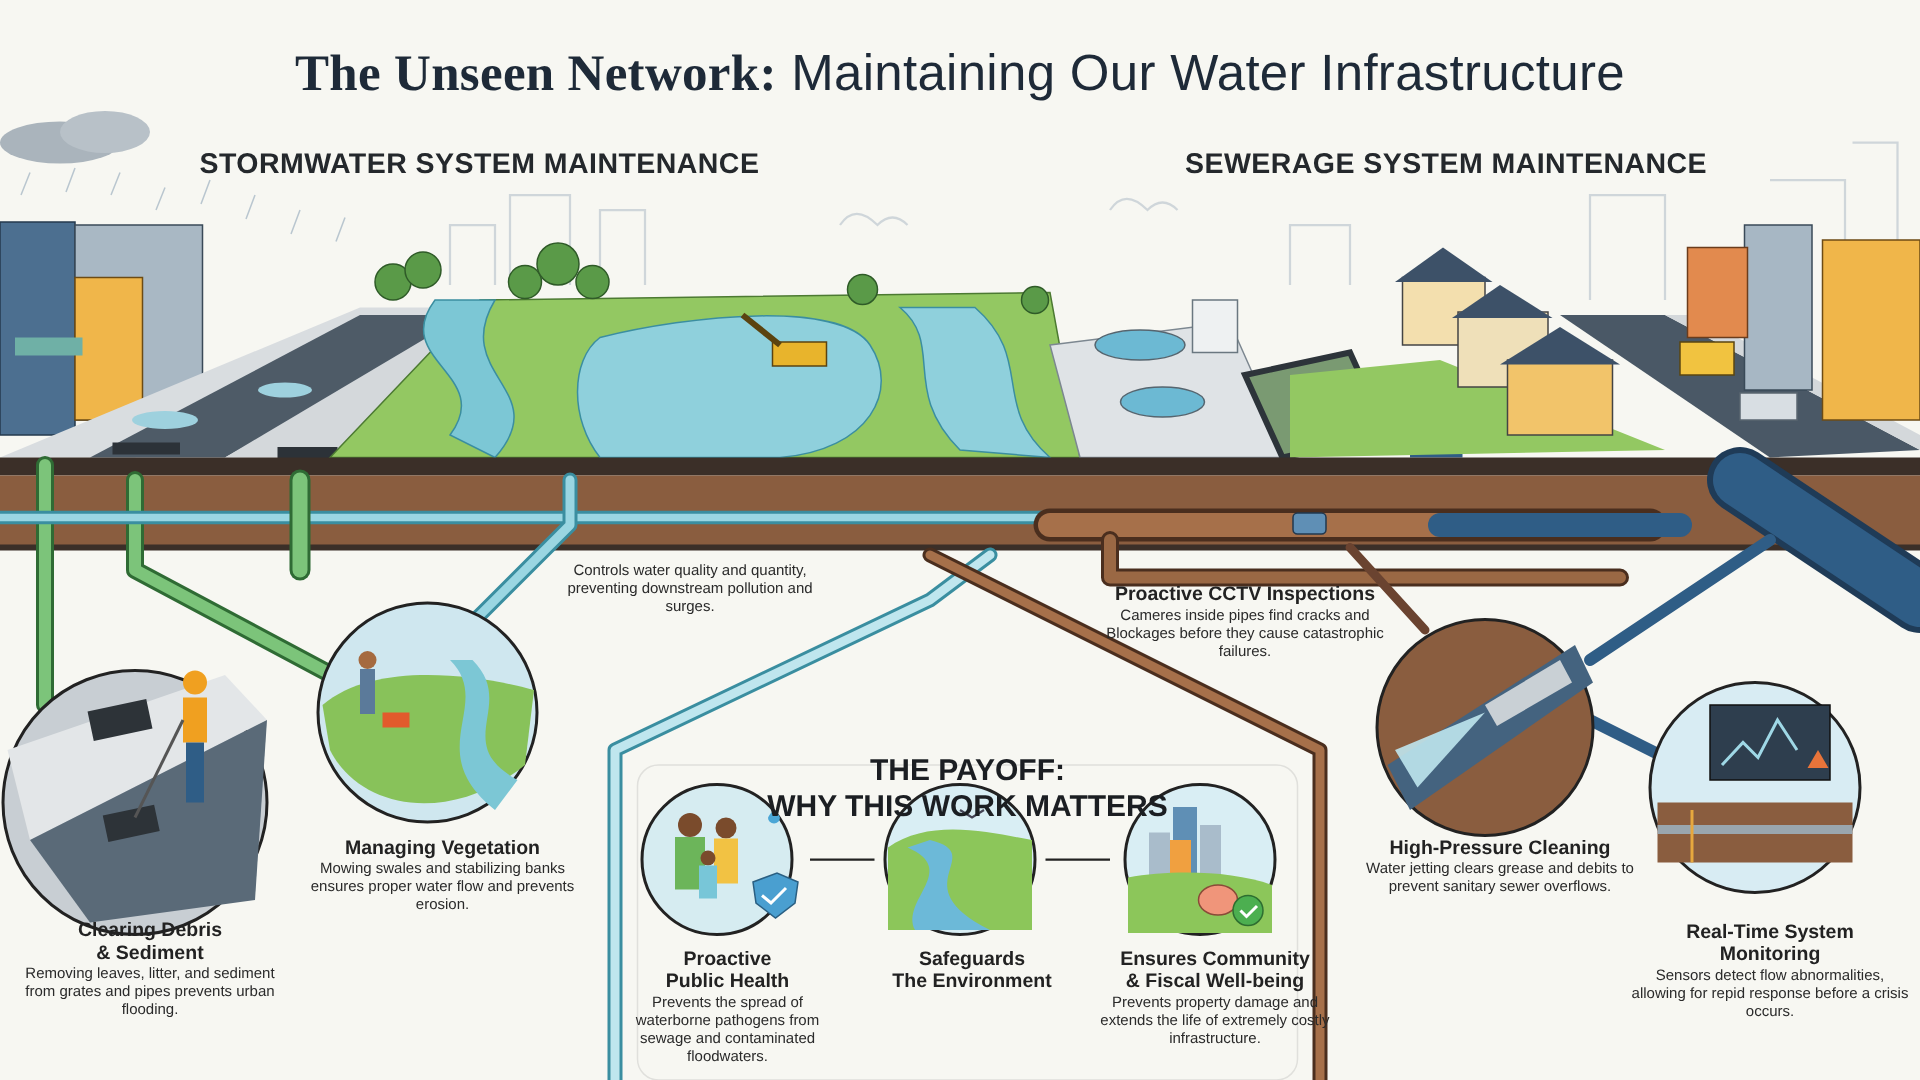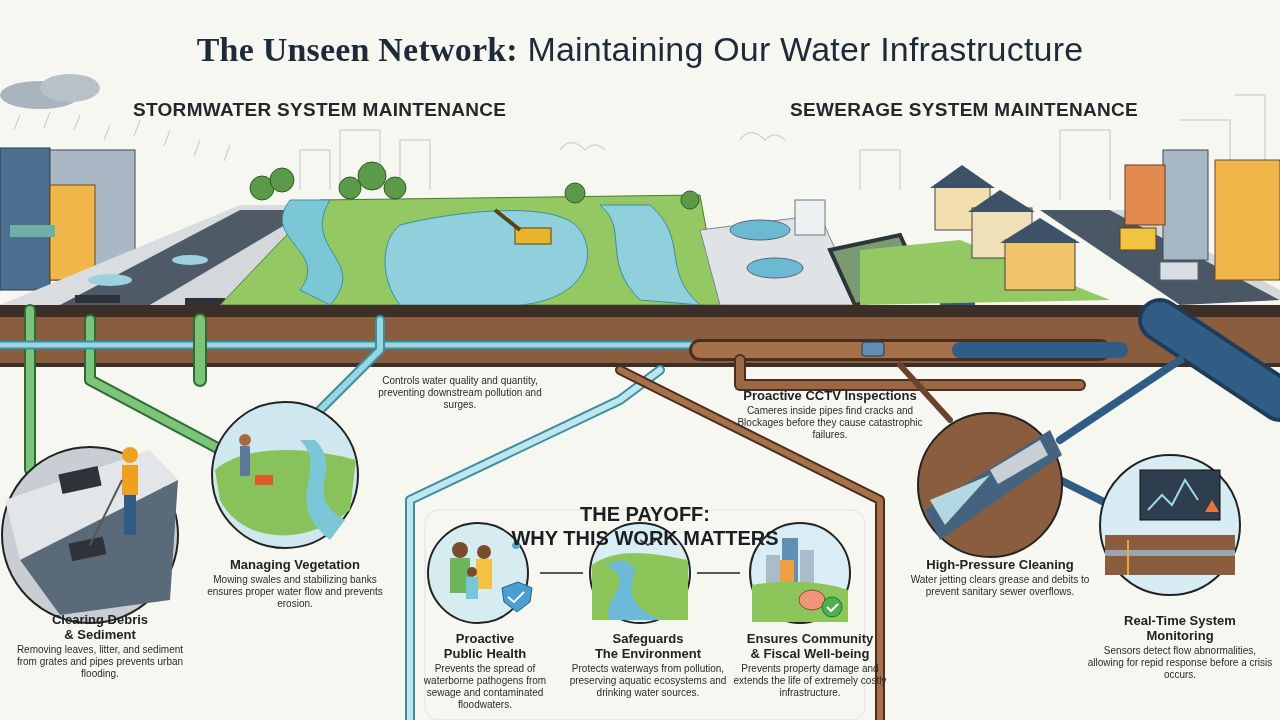--- a/index.html
+++ b/index.html
@@ -246,18 +246,17 @@
   <div>THE PAYOFF:</div>
   <div>WHY THIS WORK MATTERS</div>
 </div>
 
 <div class="abs lbl" style="left:410px;top:631px;width:150px;">
   <h3><span>Proactive</span><br><span>Public Health</span></h3>
   <p>Prevents the spread of waterborne pathogens from sewage and contaminated floodwaters.</p>
 </div>
 <div class="abs lbl" style="left:568px;top:631px;width:160px;">
   <h3><span>Safeguards</span><br><span>The Environment</span></h3>
-  <p>Protects waterways from pollution, preserving aquatic ecosystems and drinking water sources.</p>
 </div>
 <div class="abs lbl" style="left:725px;top:631px;width:170px;">
   <h3><span>Ensures Community</span><br><span>&amp; Fiscal Well-being</span></h3>
   <p>Prevents property damage and extends the life of extremely costly infrastructure.</p>
 </div>
 
 </body></html>

